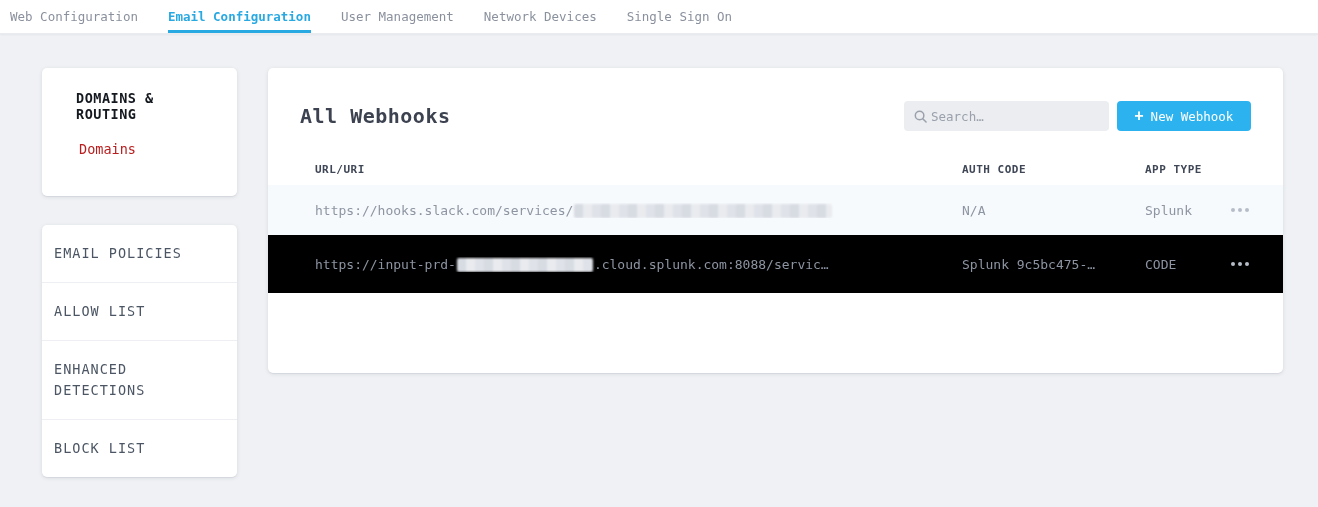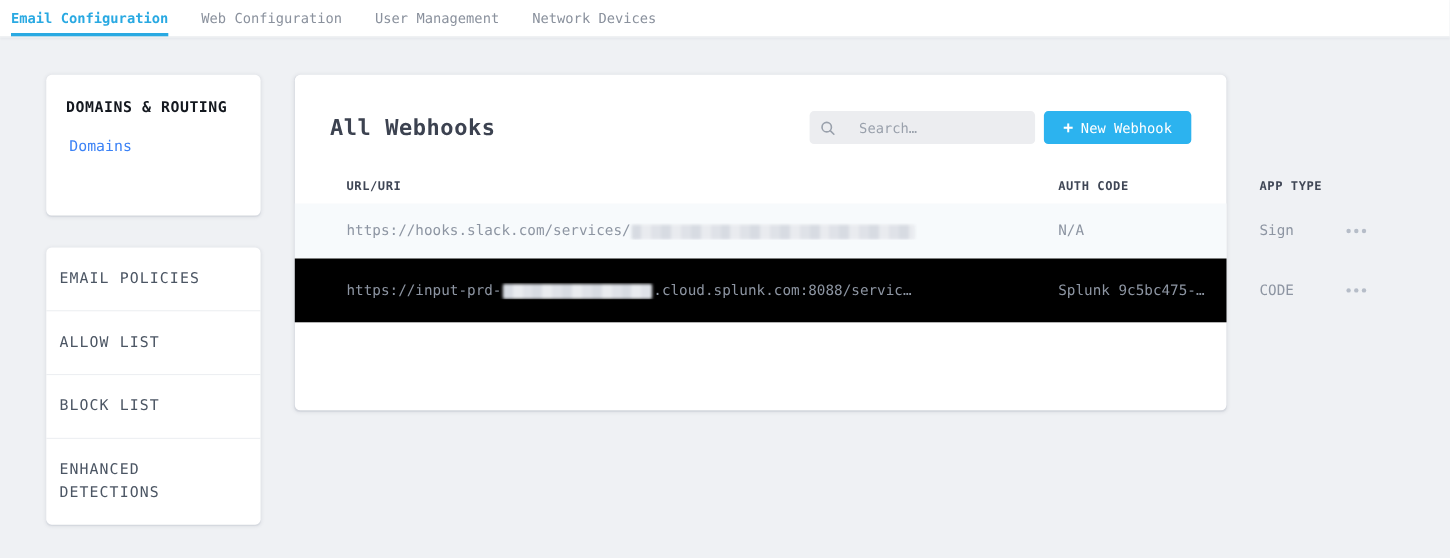--- a/index.html
+++ b/index.html
@@ -33,59 +33,59 @@
 
   
   .card {
     position: absolute;
     background: #ffffff;
     border-radius: 5px;
     box-shadow: 0 1px 4px rgba(25,35,60,0.10), 0 1px 1px rgba(25,35,60,0.06);
   }
 
   
-  .side1 { left: 42px; top: 68px; width: 195px; height: 128px; padding: 18px 0 0 0; }
+  .side1 { left: 42px; top: 68px; width: 195px; height: 128px; padding: 18px 0 0 16px; }
   .side1-title {
     font-size: 13.5px; font-weight: bold; color: #14181f;
     letter-spacing: 0.5px; padding: 4px 18px 0 18px;
   }
   .side-item {
-    font-size: 13.5px; color: #3b82f6;
+    font-size: 13.5px; color: #b91c1c;
     padding: 0 18px; margin-top: 19px;
     border-left: 3px solid transparent;
     cursor: pointer; white-space: nowrap;
   }
   .side-item.active { color: #2aabe2; border-left-color: #2aabe2; padding-left: 15px; }
 
   
   .side2 { left: 42px; top: 225px; width: 195px; }
   .side-section {
     font-size: 13.5px; color: #4b5563;
     letter-spacing: 1px;
     padding: 18px 12px;
     border-bottom: 1px solid #edeff2;
     line-height: 21px;
     cursor: pointer;
   }
   .side-section:last-child { border-bottom: none; }
 
   
-  .main { left: 268px; top: 68px; width: 847px; height: 305px; }
+  .main { left: 268px; top: 68px; width: 1015px; height: 305px; }
   .main-header {
     display: flex; align-items: center; justify-content: space-between;
     padding: 33px 32px 0 32px;
   }
   .main-title { font-size: 20px; font-weight: bold; color: #3c4250; letter-spacing: 0.5px; }
   .controls { display: flex; align-items: center; gap: 8px; }
 
   .searchbox {
     width: 205px; height: 30px;
     background: #ecedf0; border-radius: 4px;
     display: flex; align-items: center;
-    padding: 0 10px; gap: 22px;
+    padding: 0 10px; gap: 4px;
   }
   .searchbox svg { flex: 0 0 auto; }
   .searchbox input {
     border: none; outline: none; background: transparent;
     font-family: inherit; font-size: 12.5px; color: #5b626e;
     width: 100%;
   }
   .searchbox input::placeholder { color: #9aa1ac; }
 
   .btn-new {
@@ -132,36 +132,37 @@
   }
   .menu-btn i {
     width: 4px; height: 4px; border-radius: 50%;
     background: #b6bdc8; display: block;
   }
 </style>
 </head>
 <body>
 
 <nav class="topbar">
+  <div class="tab">Web Configuration</div>
   <div class="tab active">Email Configuration</div>
-  <div class="tab">Web Configuration</div>
   <div class="tab">User Management</div>
   <div class="tab">Network Devices</div>
+  <div class="tab">Single Sign On</div>
 </nav>
 
 <aside class="card side1">
   <div class="side1-title">DOMAINS &amp; ROUTING</div>
   <div class="side-item">Domains</div>
 </aside>
 
 <aside class="card side2">
   <div class="side-section">EMAIL POLICIES</div>
   <div class="side-section">ALLOW LIST</div>
+  <div class="side-section">ENHANCED DETECTIONS</div>
   <div class="side-section">BLOCK LIST</div>
-  <div class="side-section">ENHANCED DETECTIONS</div>
 </aside>
 
 <main class="card main">
 
   <div class="main-header">
     <h1 class="main-title">All Webhooks</h1>
     <div class="controls">
       <div class="searchbox">
         <svg width="13" height="13" viewBox="0 0 14 14">
           <circle cx="6" cy="6" r="4.6" fill="none" stroke="#9aa1ac" stroke-width="1.6"></circle>
@@ -184,21 +185,21 @@
       <div class="th">APP TYPE</div>
       <div></div>
     </div>
 
     <div class="trow row1">
       <div class="td url-cell">
         <span>https://hooks.slack.com/services/</span>
         <span class="redact r1"></span>
       </div>
       <div class="td">N/A</div>
-      <div class="td">Sign</div>
+      <div class="td">Splunk</div>
       <div class="menu-btn">
         <i></i>
           <i></i>
           <i></i>
       </div>
     </div>
 
     <div class="trow row2">
       <div class="td url-cell">
         <span>https://input-prd-</span>

